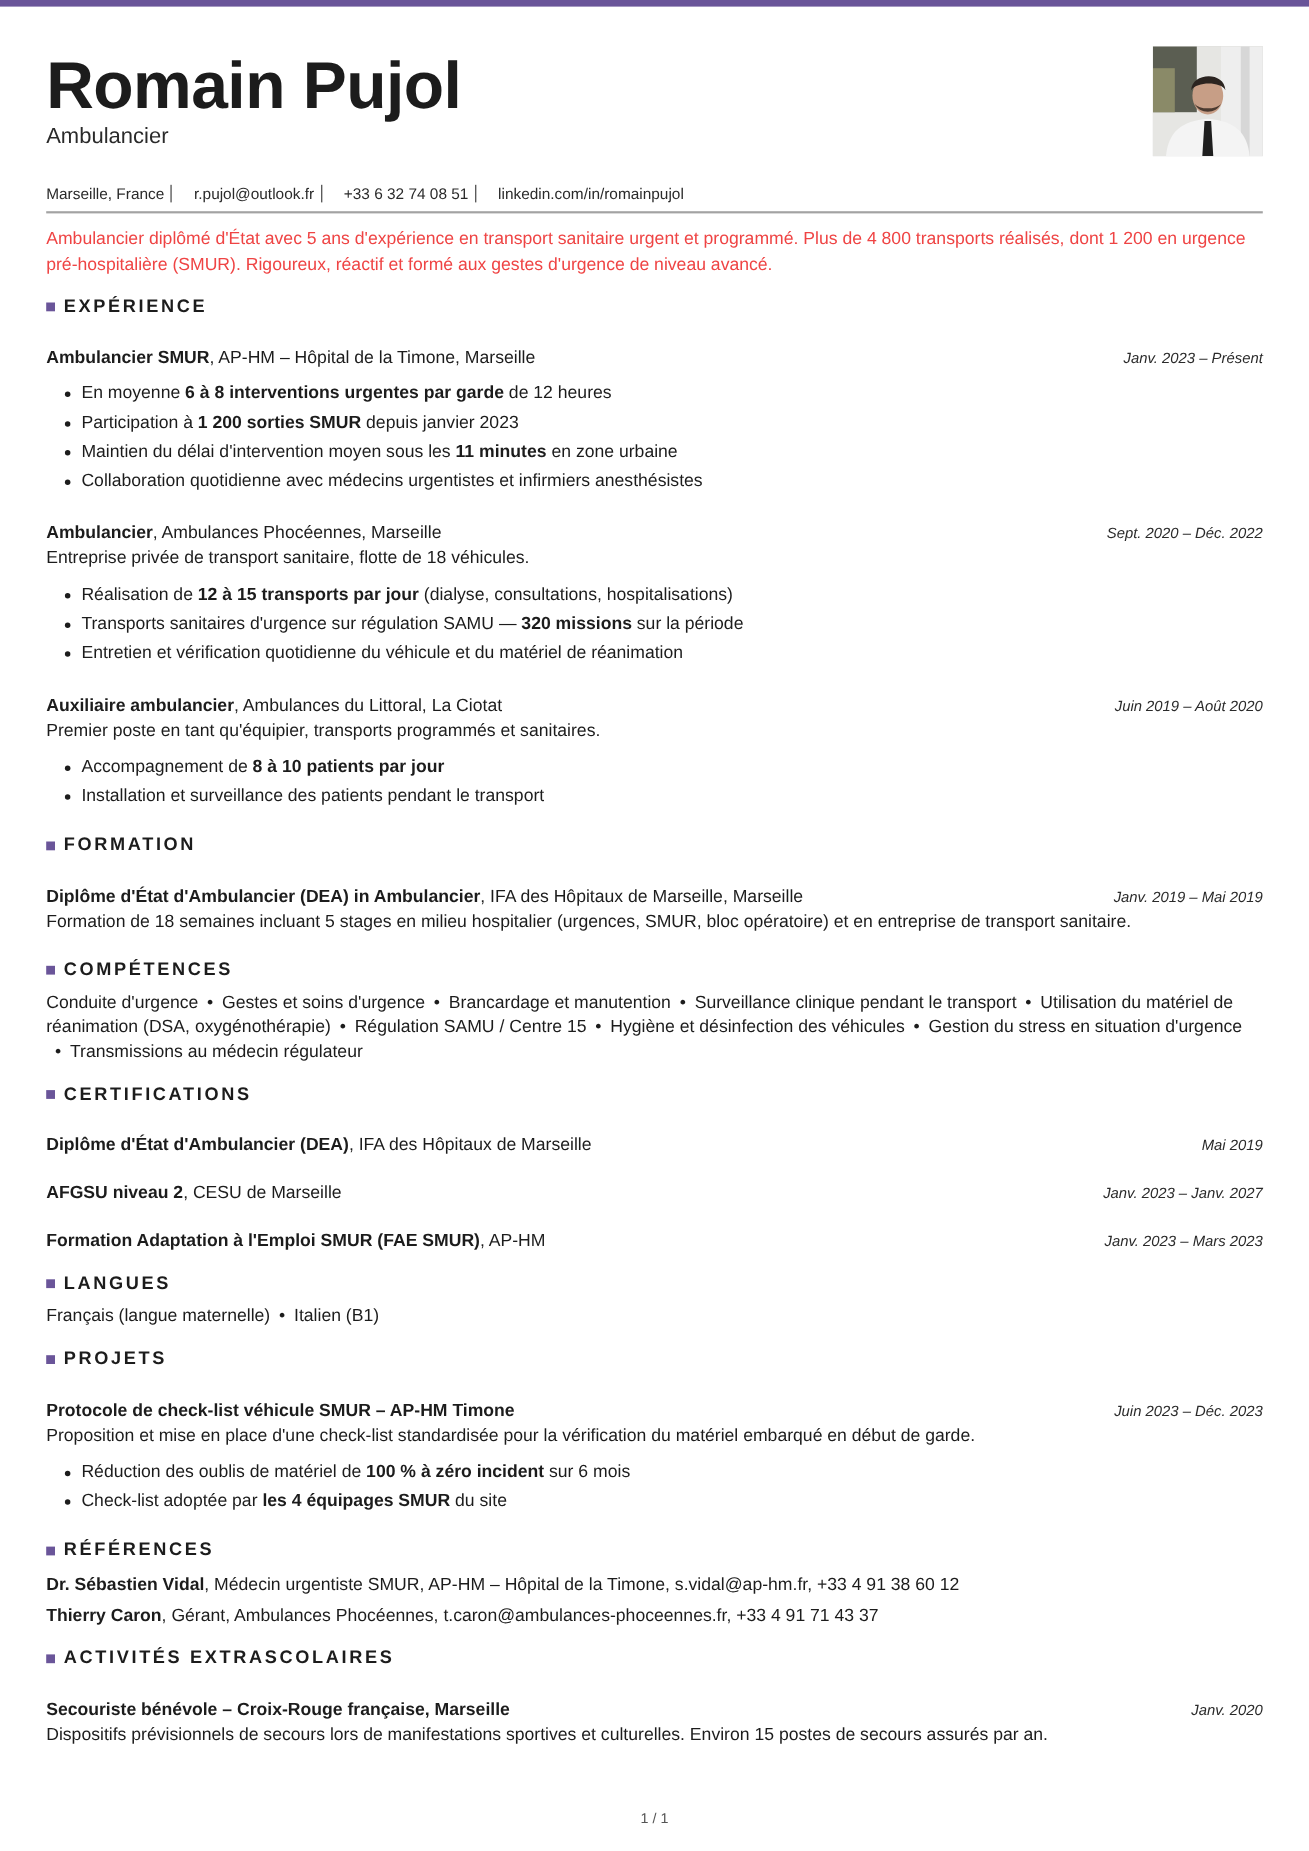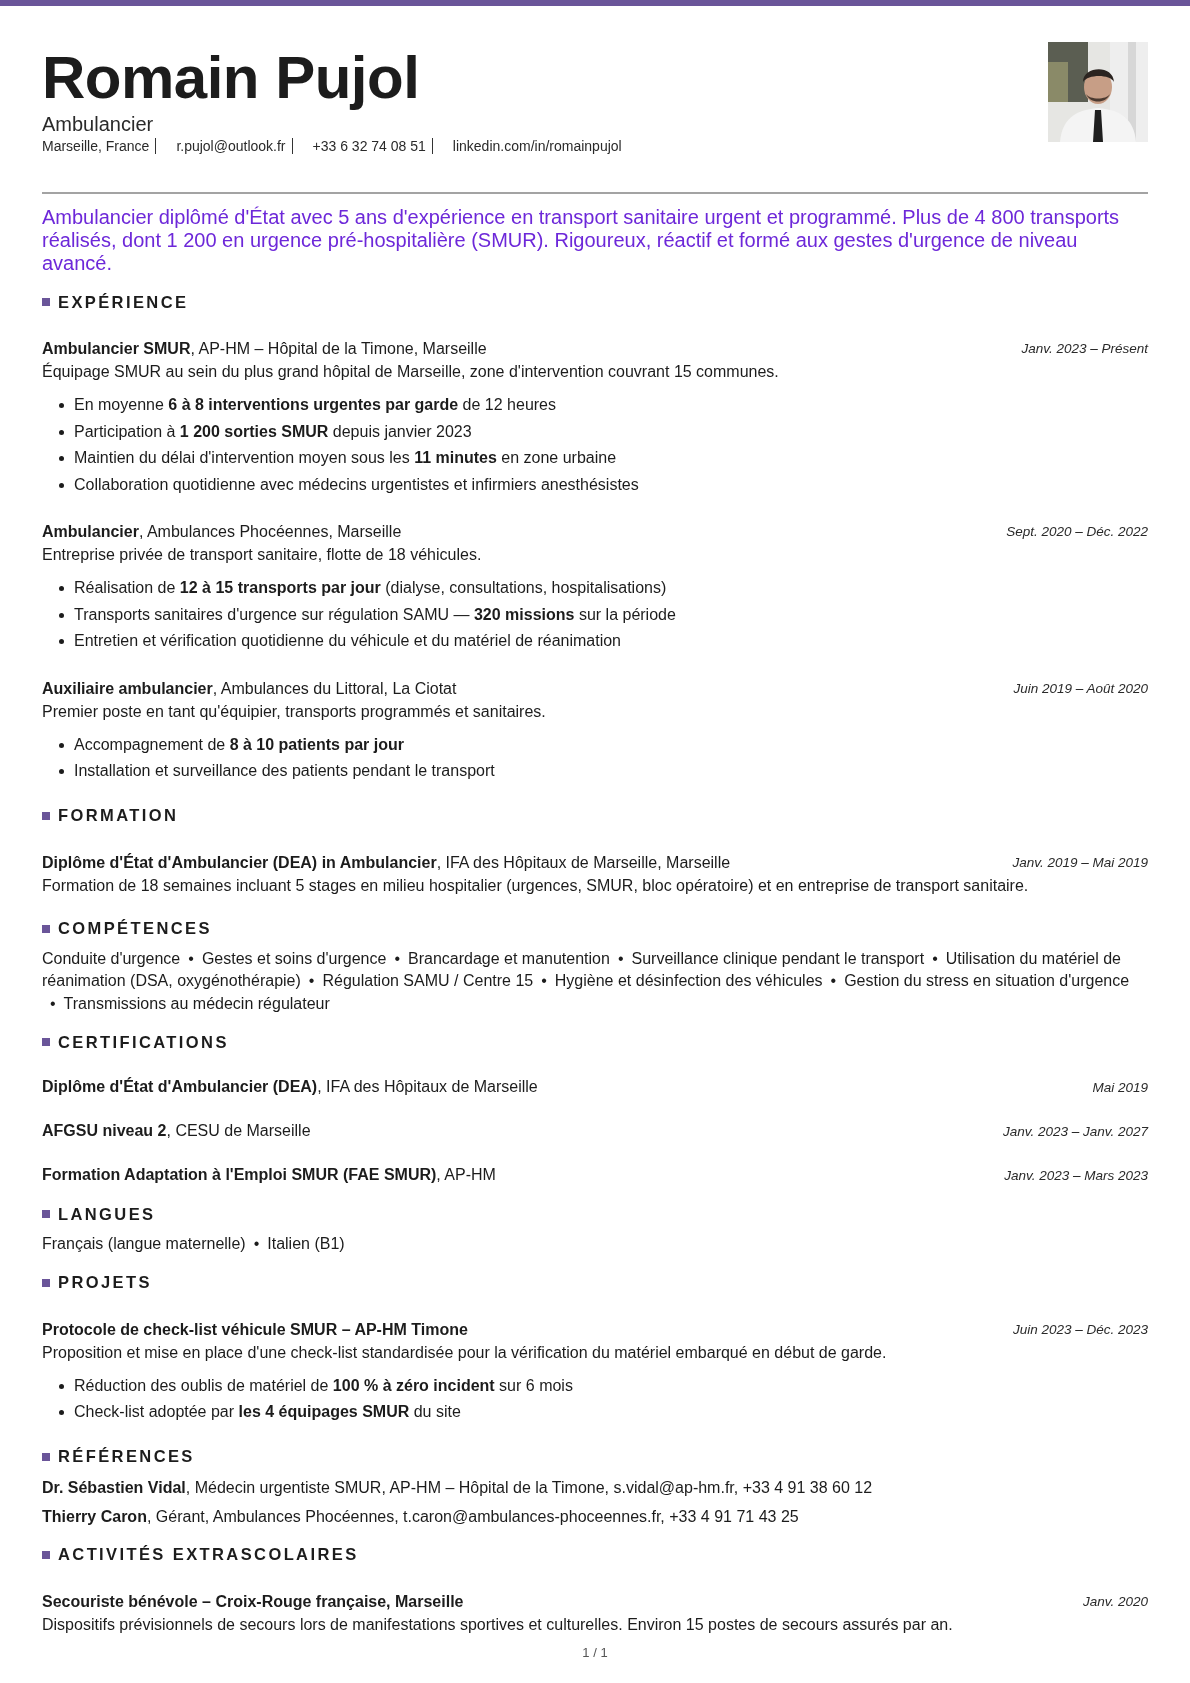--- a/index.html
+++ b/index.html
@@ -9,26 +9,26 @@
       color: #1c1c1c;
       position: relative;
       overflow: hidden;
     }
     .top-bar { position: absolute; left: 0; top: 0; width: 1190px; height: 6px; background: #6a5599; }
     .page { position: absolute; left: 42px; top: 6px; width: 1106px; }
 
     .header { position: relative; height: 188px; border-bottom: 2px solid #a3a3a3; }
     .name { position: absolute; left: 0; top: 36px; font-size: 60px; font-weight: 700; letter-spacing: -0.5px; line-height: 72px; color: #1c1c1c; }
     .title { position: absolute; left: 0; top: 104px; font-size: 20px; color: #2a2a2a; line-height: 28px; }
-    .contacts { position: absolute; left: 0; top: 132px; font-size: 14px; color: #2a2a2a; display: flex; align-items: center; }
+    .contacts { position: absolute; left: 0; top: 162px; font-size: 14px; color: #2a2a2a; display: flex; align-items: center; }
     .contact-item { display: inline-block; }
     .contact-sep { display: inline-block; width: 1px; height: 16px; background: #333; margin: 0 20px 0 6px; position: relative; top: 0; }
     .photo { position: absolute; right: 0; top: 36px; width: 100px; height: 100px; overflow: hidden; background: #d8d8d4; }
 
-    .summary { margin-top: 12px; font-size: 20px; line-height: 23px; color: #6d28d9; }
+    .summary { margin-top: 12px; font-size: 16px; line-height: 23px; color: #ef4444; }
 
     .section { margin-top: 14px; }
     .section-title { display: flex; align-items: center; font-size: 16.5px; font-weight: 700; letter-spacing: 2.4px; color: #1c1c1c; height: 26px; }
     .section-marker { width: 8px; height: 8px; background: #6a5599; margin-right: 8px; display: inline-block; }
 
     .entry { margin-top: 7px; }
     .entry-head { display: flex; justify-content: space-between; align-items: flex-end; font-size: 16px; line-height: 22px; }
     .entry-title b { font-weight: 700; }
     .entry-date { font-size: 13.5px; font-style: italic; color: #2a2a2a; white-space: nowrap; margin-top: 16px; }
     .entry-desc { font-size: 16px; line-height: 24px; color: #1c1c1c; }
@@ -86,21 +86,20 @@
     <div class="section-title">
       <span class="section-marker"></span>
       <span>EXPÉRIENCE</span>
     </div>
 
     <div class="entry">
       <div class="entry-head">
         <span class="entry-title"><b>Ambulancier SMUR</b><span>, AP-HM – Hôpital de la Timone, Marseille</span></span>
         <span class="entry-date">Janv. 2023 – Présent</span>
       </div>
-      <div class="entry-desc">Équipage SMUR au sein du plus grand hôpital de Marseille, zone d'intervention couvrant 15 communes.</div>
       <ul class="bullets">
         <li><span>En moyenne </span><b>6 à 8 interventions urgentes par garde</b><span> de 12 heures</span></li>
         <li><span>Participation à </span><b>1 200 sorties SMUR</b><span> depuis janvier 2023</span></li>
         <li><span>Maintien du délai d'intervention moyen sous les </span><b>11 minutes</b><span> en zone urbaine</span></li>
         <li><span>Collaboration quotidienne avec médecins urgentistes et infirmiers anesthésistes</span><b></b><span></span></li>
       </ul>
     </div>
 
     <div class="entry">
       <div class="entry-head">
@@ -198,21 +197,21 @@
       </ul>
     </div>
   </div>
 
   <div class="section" style="margin-top:18px;">
     <div class="section-title">
       <span class="section-marker"></span>
       <span>RÉFÉRENCES</span>
     </div>
     <div class="ref-row"><b>Dr. Sébastien Vidal</b><span>, Médecin urgentiste SMUR, AP-HM – Hôpital de la Timone, s.vidal@ap-hm.fr, +33 4 91 38 60 12</span></div>
-    <div class="ref-row"><b>Thierry Caron</b><span>, Gérant, Ambulances Phocéennes, t.caron@ambulances-phoceennes.fr, +33 4 91 71 43 25</span></div>
+    <div class="ref-row"><b>Thierry Caron</b><span>, Gérant, Ambulances Phocéennes, t.caron@ambulances-phoceennes.fr, +33 4 91 71 43 37</span></div>
   </div>
 
   <div class="section">
     <div class="section-title">
       <span class="section-marker"></span>
       <span>ACTIVITÉS EXTRASCOLAIRES</span>
     </div>
     <div class="entry">
       <div class="entry-head">
         <span class="entry-title"><b>Secouriste bénévole – Croix-Rouge française, Marseille</b></span>

